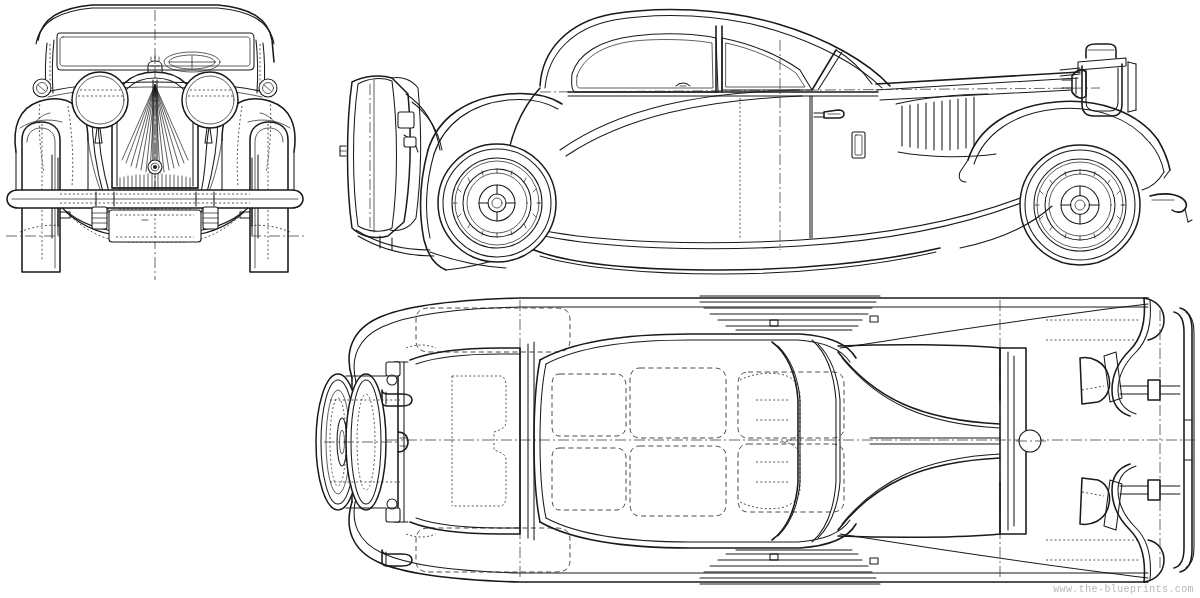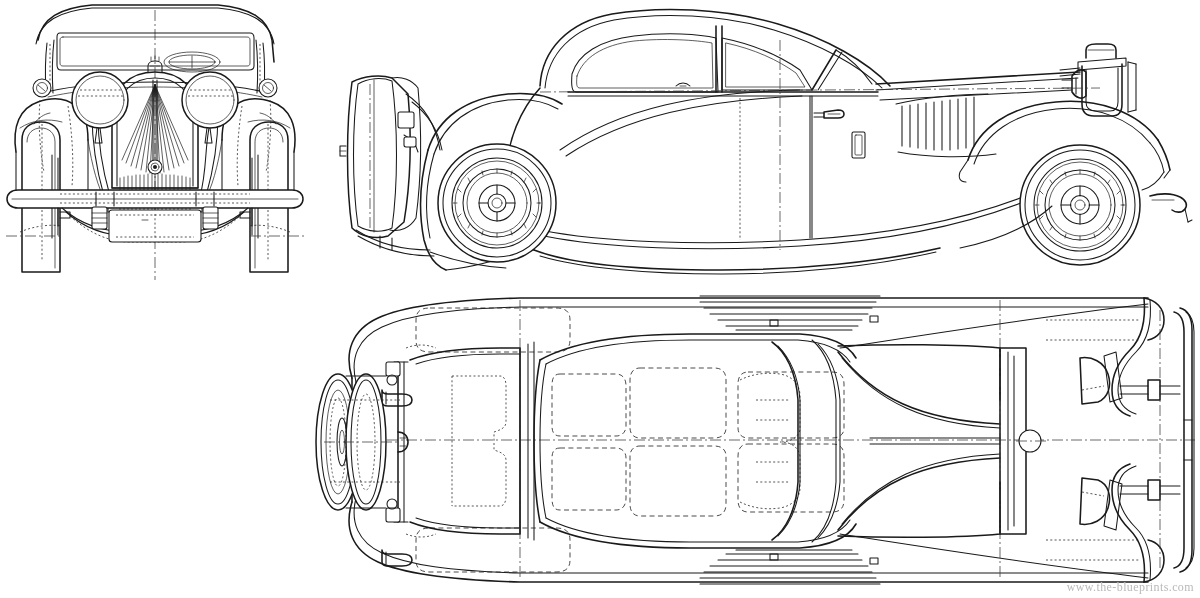--- a/index.html
+++ b/index.html
@@ -1,20 +1,20 @@
 <!DOCTYPE html>
 <html><head>
 <meta charset="utf-8">
 <style>
   html,body{margin:0;padding:0;background:#ffffff;}
   body{font-family:"Liberation Sans",sans-serif;}
   #sheet{position:relative;width:1200px;height:598px;background:#ffffff;overflow:hidden;}
   #sheet svg{display:block;position:absolute;left:0;top:0;}
-  .wm{position:absolute;right:6px;bottom:3px;font-size:12px;letter-spacing:.4px;
-      color:#b9b9b9;font-family:Liberation Serif, serif;user-select:none;padding-left:16px;}
+  .wm{position:absolute;right:6px;bottom:3px;font-size:10px;letter-spacing:.4px;
+      color:#b9b9b9;font-family:Liberation Mono, monospace;user-select:none;padding-left:16px;}
 </style>
 </head>
 <body>
 
 <div id="sheet">
 
 <svg width="1200" height="598" viewBox="0 0 1200 598">
   <defs>
     <style>
       .s{fill:none;stroke:#1a1a1a;stroke-width:1.05;stroke-linecap:round;stroke-linejoin:round;}

